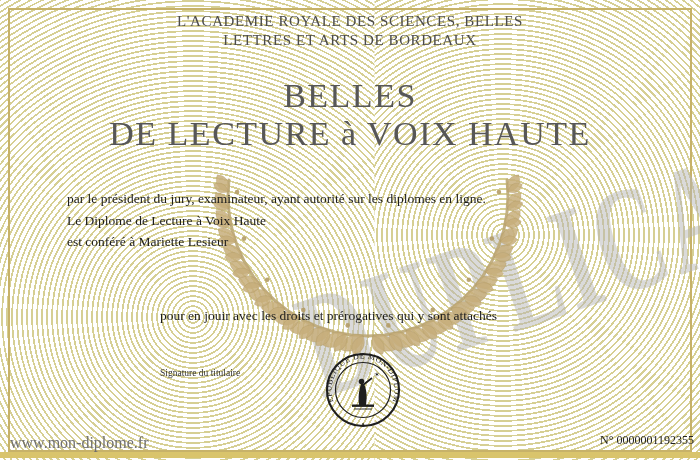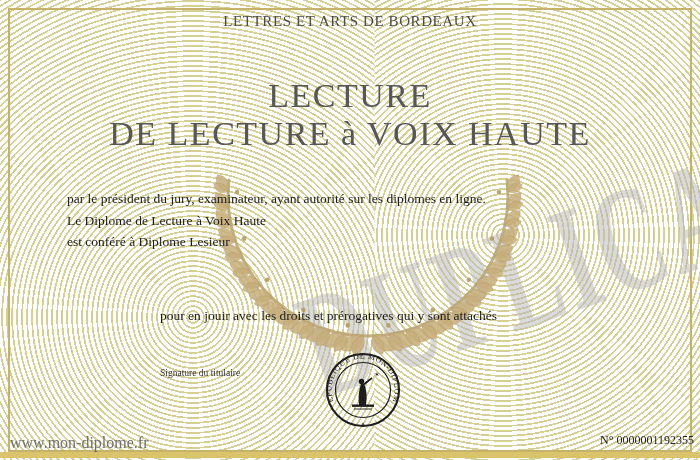--- a/index.html
+++ b/index.html
@@ -125,32 +125,33 @@
       <path d="M0,0 C7.578,-6.315 7.578,-15.787500000000001 0,-21.05 C-7.578,-15.787500000000001 -7.578,-6.315 0,0 Z" transform="translate(231.1 225.3) rotate(-46.1)" fill="#c7ae7b" fill-opacity="0.85" stroke="#a08a55" stroke-opacity=".35" stroke-width=".6"></path>
       <path d="M0,0 C6.062399999999999,-5.052 6.062399999999999,-12.629999999999999 0,-16.84 C-6.062399999999999,-12.629999999999999 -6.062399999999999,-5.052 0,0 Z" transform="translate(231.1 225.3) rotate(-76.1)" fill="#c7ae7b" fill-opacity="0.85" stroke="#a08a55" stroke-opacity=".35" stroke-width=".6"></path>
       <path d="M0,0 C7.416,-6.180000000000001 7.416,-15.450000000000001 0,-20.6 C-7.416,-15.450000000000001 -7.416,-6.180000000000001 0,0 Z" transform="translate(228.6 208.7) rotate(-39.2)" fill="#c7ae7b" fill-opacity="0.85" stroke="#a08a55" stroke-opacity=".35" stroke-width=".6"></path>
       <path d="M0,0 C5.9328,-4.944 5.9328,-12.36 0,-16.48 C-5.9328,-12.36 -5.9328,-4.944 0,0 Z" transform="translate(228.6 208.7) rotate(-69.2)" fill="#c7ae7b" fill-opacity="0.85" stroke="#a08a55" stroke-opacity=".35" stroke-width=".6"></path>
       <path d="M0,0 C7.254,-6.044999999999999 7.254,-15.112499999999999 0,-20.15 C-7.254,-15.112499999999999 -7.254,-6.044999999999999 0,0 Z" transform="translate(228.1 191.8) rotate(-32.3)" fill="#c7ae7b" fill-opacity="0.85" stroke="#a08a55" stroke-opacity=".35" stroke-width=".6"></path>
       <path d="M0,0 C5.8032,-4.836 5.8032,-12.09 0,-16.12 C-5.8032,-12.09 -5.8032,-4.836 0,0 Z" transform="translate(228.1 191.8) rotate(-62.3)" fill="#c7ae7b" fill-opacity="0.85" stroke="#a08a55" stroke-opacity=".35" stroke-width=".6"></path>
       <circle cx="237.1" cy="192.1" r="2.3" fill="#b49c67" fill-opacity=".9"></circle>
     </svg>
 
   <div class="layer academy-header">
+    <div>L'ACADEMIE ROYALE DES SCIENCES, BELLES</div>
     <div>LETTRES ET ARTS DE BORDEAUX</div>
   </div>
 
   <div class="layer main-title">
-    <div>LECTURE</div>
+    <div>BELLES</div>
     <div>DE LECTURE à VOIX HAUTE</div>
   </div>
 
   <div class="layer body-block">
     <div>par le président du jury, examinateur, ayant autorité sur les diplomes en ligne.</div>
     <div>Le Diplome de Lecture à Voix Haute</div>
-    <div>est conféré à Diplome Lesieur</div>
+    <div>est conféré à Mariette Lesieur</div>
   </div>
 
   <div class="layer rights-line">pour en jouir avec les droits et prérogatives qui y sont attachés</div>
 
   <div class="layer signature-label">Signature du titulaire</div>
 
   <svg class="layer seal" viewBox="0 0 80 80" aria-hidden="false">
     <circle cx="40" cy="40" r="36" fill="none" stroke="#1e1e1e" stroke-width="2.1"></circle>
     <circle cx="40" cy="40" r="27.5" fill="none" stroke="#1e1e1e" stroke-width="1.2"></circle>
     <path id="sealarc" d="M10.4,50.8 A31.5,31.5 0 1 1 69.6,50.8" fill="none"></path>

